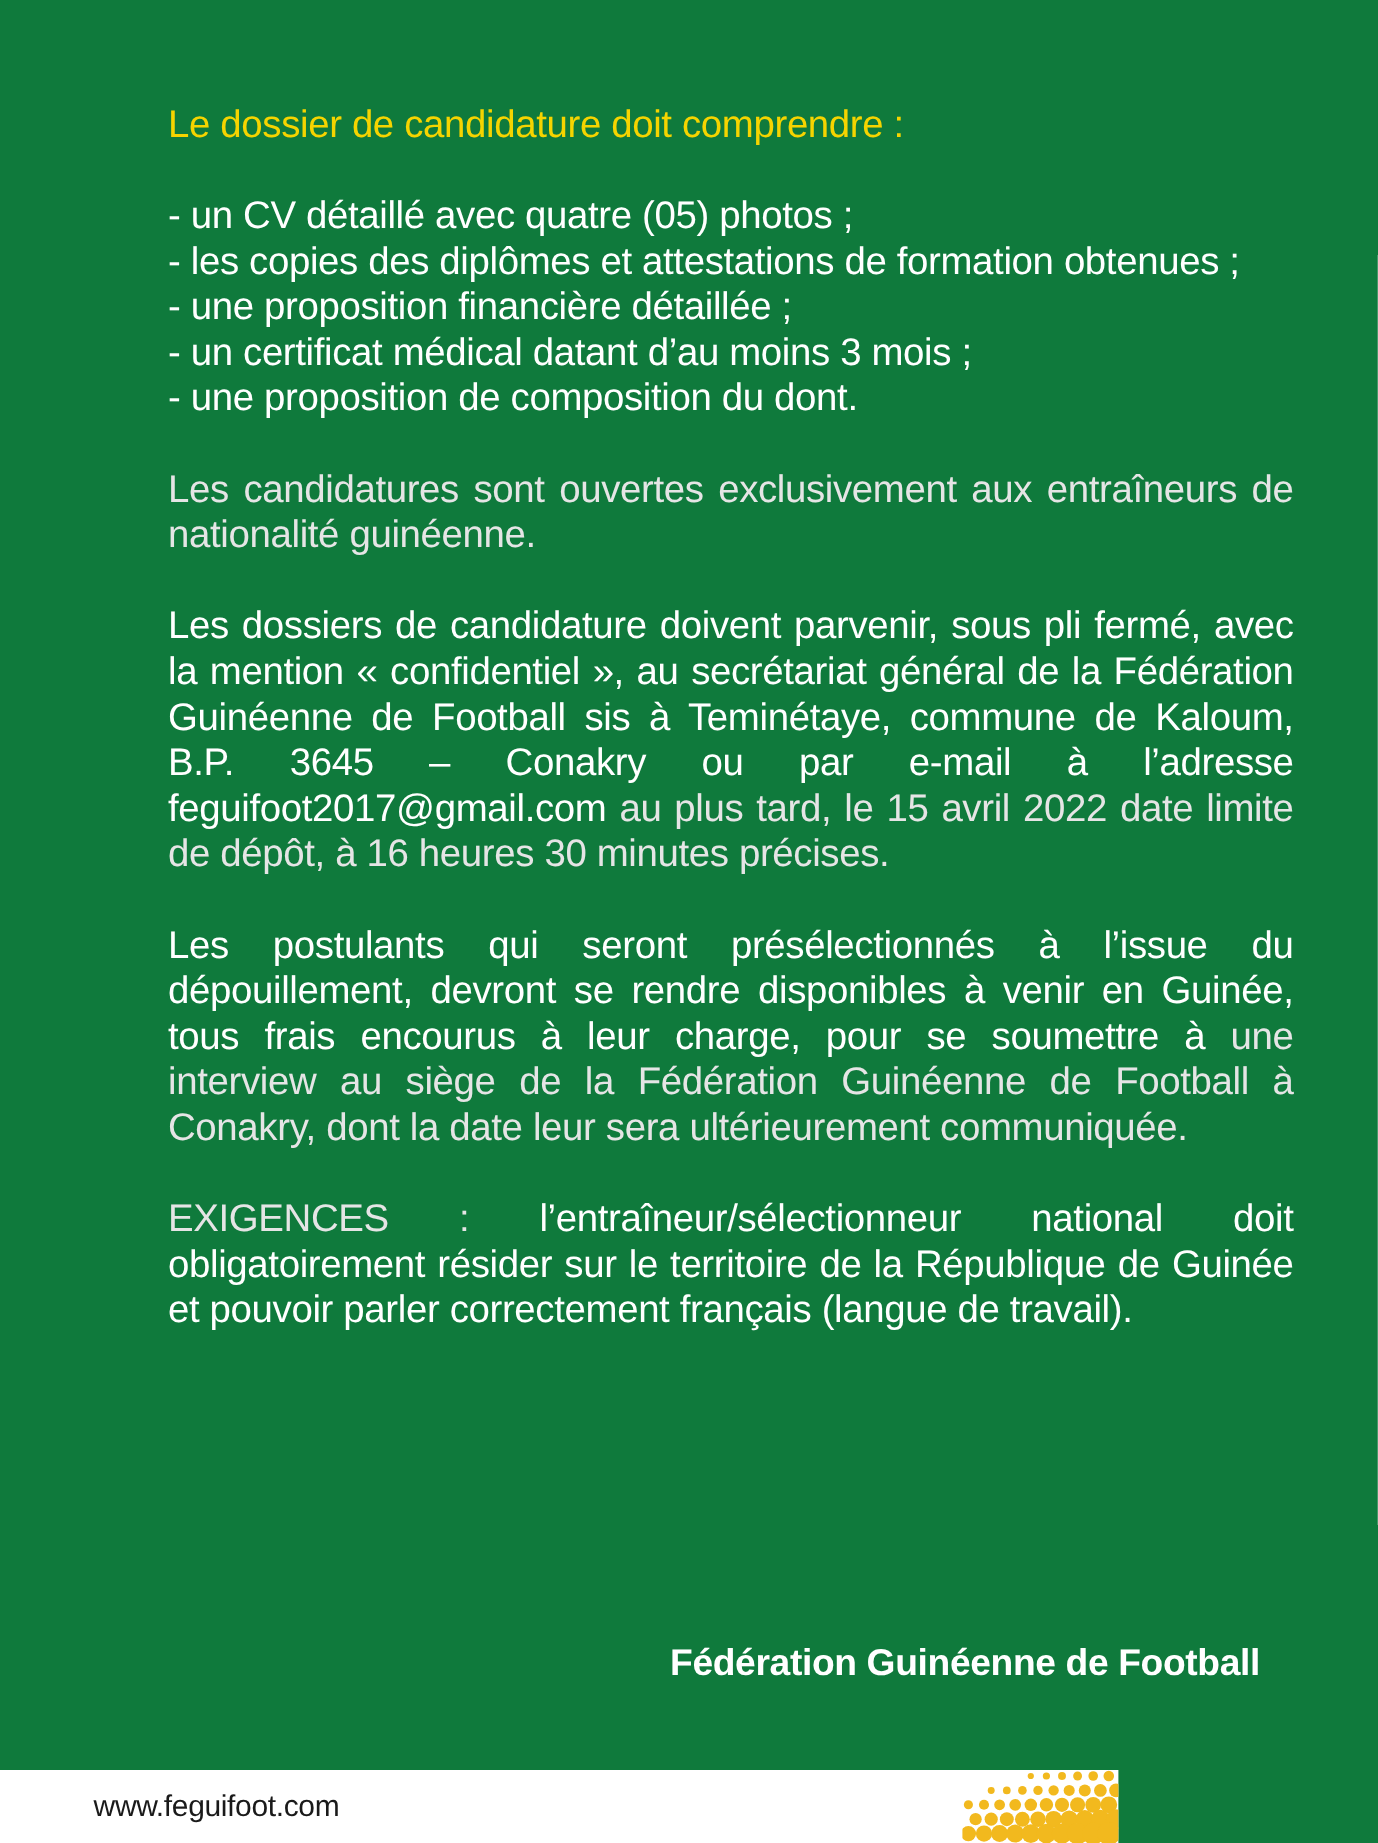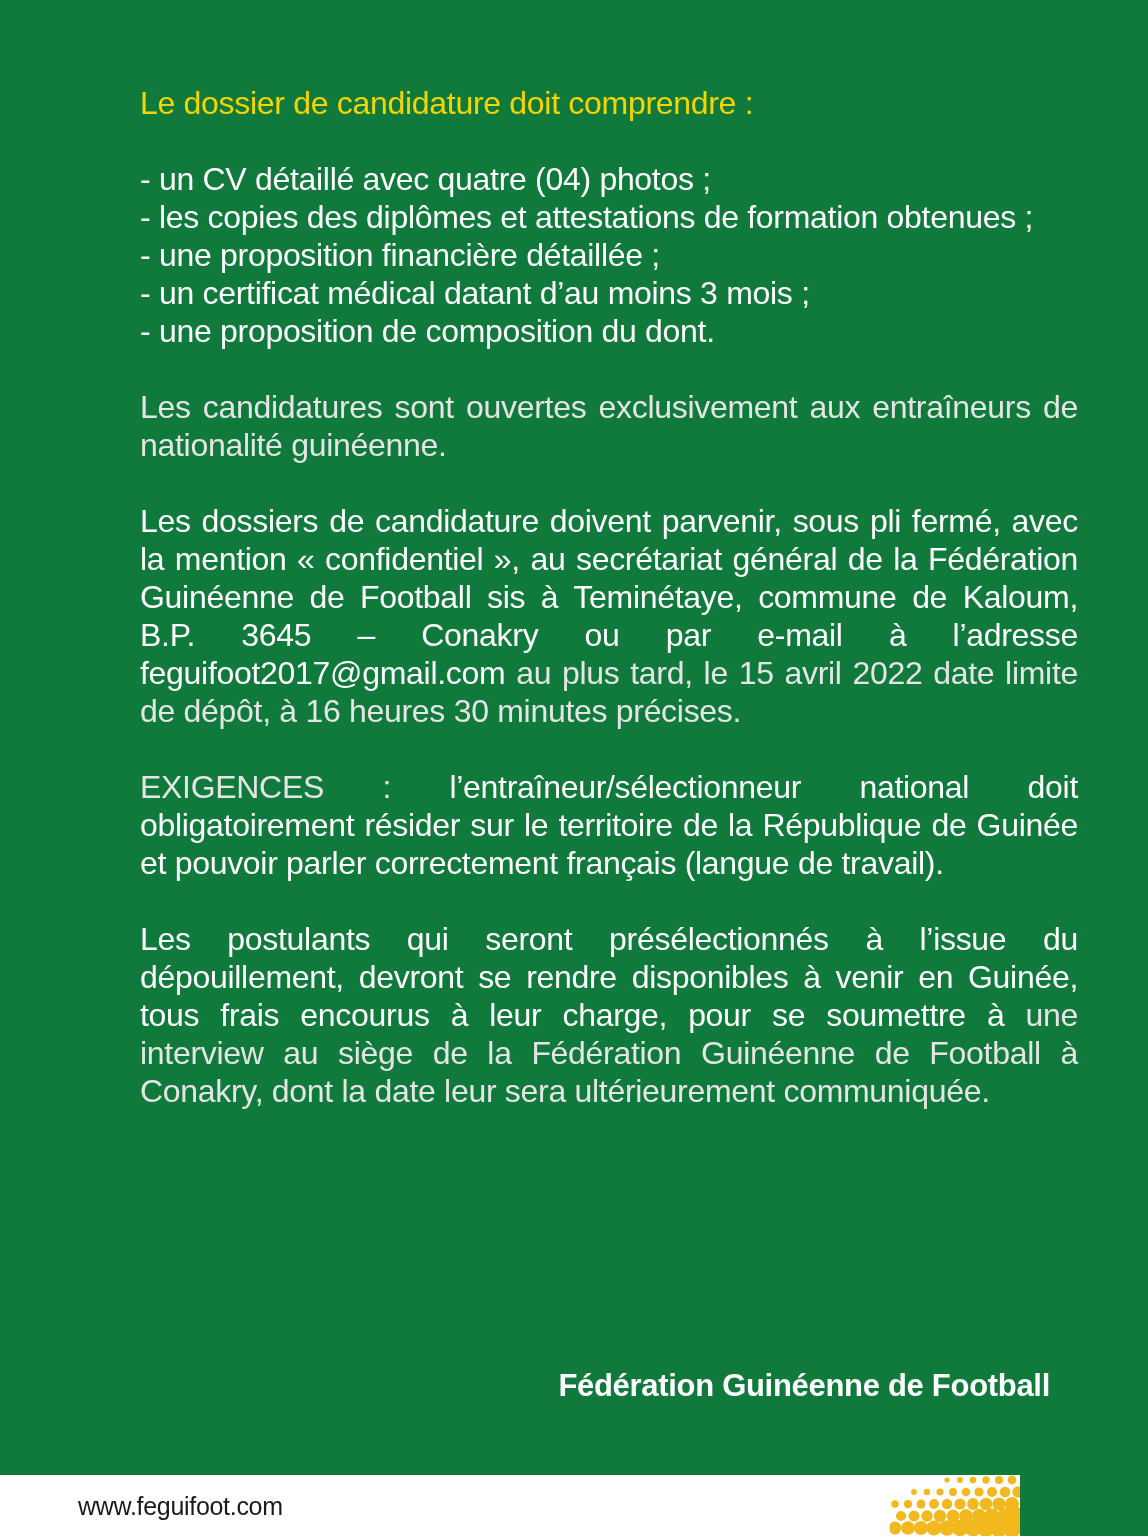--- a/index.html
+++ b/index.html
@@ -32,21 +32,21 @@
     top: 1368px;
     right: 98px;
     color: #ffffff;
     font-weight: bold;
     font-size: 31px;
     letter-spacing: -0.3px;
   }
   .footer {
     position: absolute;
     left: 0; bottom: 0;
-    width: 1020px; height: 61px;
+    width: 932px; height: 61px;
     background: #ffffff;
   }
   .footer-site {
     position: absolute;
     left: 78px; top: 50%;
     transform: translateY(-50%);
     color: #1a1a1a;
     font-size: 25px;
     letter-spacing: -0.3px;
   }
@@ -59,35 +59,35 @@
 </head>
 <body>
 
 <div class="page">
 
   <div class="content">
 
     <p class="heading">Le dossier de candidature doit comprendre :</p>
 
     <div class="bullets">
-      <p>-  un CV détaillé avec quatre (04) photos ;</p>
+      <p>-  un CV détaillé avec quatre (05) photos ;</p>
       <p>-  les copies des diplômes et attestations de formation obtenues ;</p>
       <p>-  une proposition financière détaillée ;</p>
       <p>-  un certificat médical datant d’au moins 3 mois ;</p>
       <p>-  une proposition de composition du dont.</p>
     </div>
 
     <p class="yellow">Les candidatures sont ouvertes exclusivement aux entraîneurs de nationalité guinéenne.</p>
 
 
     <p><span>Les dossiers de candidature doivent parvenir, sous pli fermé, avec la mention « confidentiel », au secrétariat général de la Fédération Guinéenne de Football sis à Teminétaye, commune de Kaloum, B.P. 3645 – Conakry ou par e-mail à l’adresse feguifoot2017@gmail.com </span><span class="yellow">au plus tard, le 15 avril 2022 date limite de dépôt, à 16 heures 30 minutes précises.</span></p>
 
+    <p><span>Les postulants qui seront présélectionnés à l’issue du dépouillement, devront se rendre disponibles à venir en Guinée, tous frais encourus à leur charge, pour se soumettre à </span><span class="yellow">une interview au siège de la Fédération Guinéenne de Football à Conakry, dont la date leur sera ultérieurement communiquée.</span></p>
+
     <p><span class="yellow">EXIGENCES : </span><span>l’entraîneur/sélectionneur national doit obligatoirement résider sur le territoire de la République de Guinée et pouvoir parler correctement français (langue de travail).</span></p>
-
-    <p><span>Les postulants qui seront présélectionnés à l’issue du dépouillement, devront se rendre disponibles à venir en Guinée, tous frais encourus à leur charge, pour se soumettre à </span><span class="yellow">une interview au siège de la Fédération Guinéenne de Football à Conakry, dont la date leur sera ultérieurement communiquée.</span></p>
 
   </div>
 
   <div class="signature">Fédération Guinéenne de Football</div>
 
   <div class="footer">
     <div class="footer-site">www.feguifoot.com</div>
 
     <svg class="halftone" viewBox="0 0 130 61" xmlns="http://www.w3.org/2000/svg">
       <g fill="#f2b91e">

